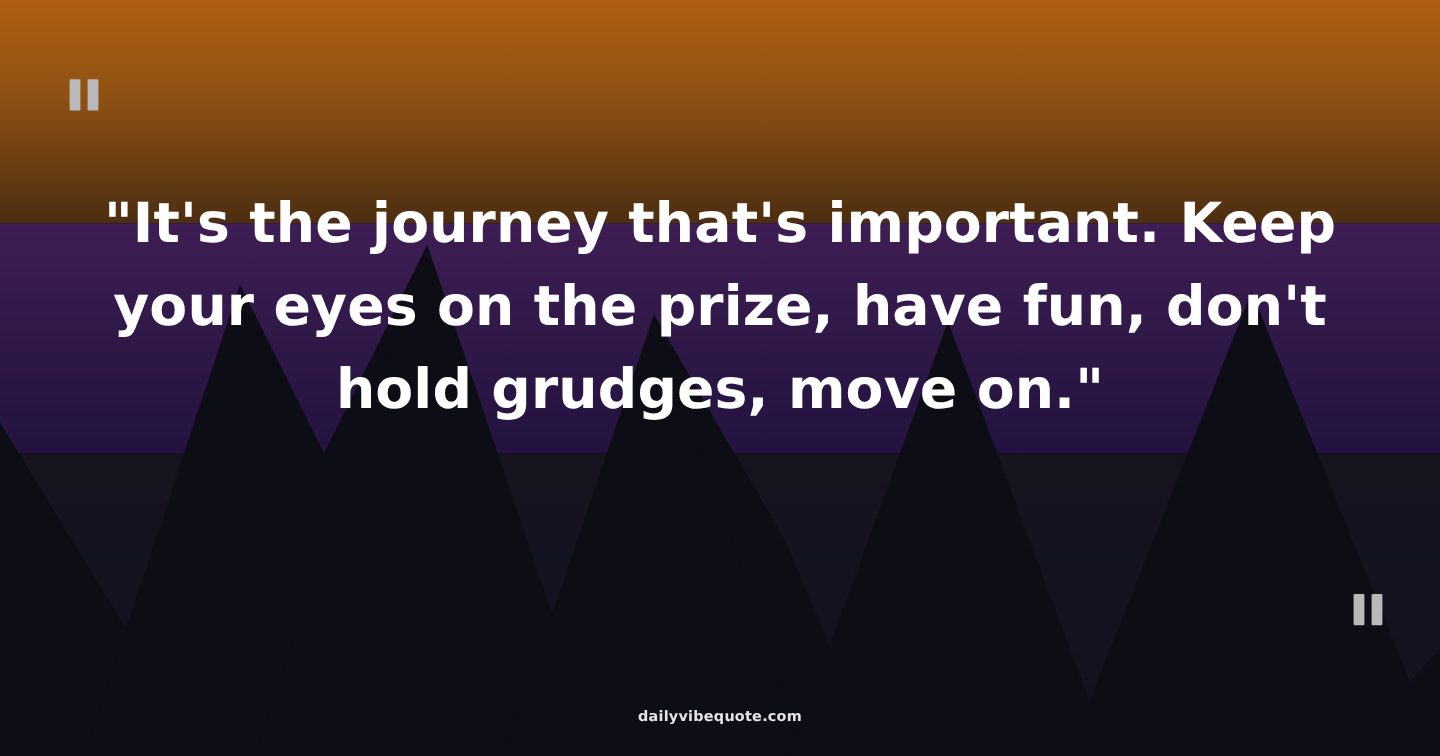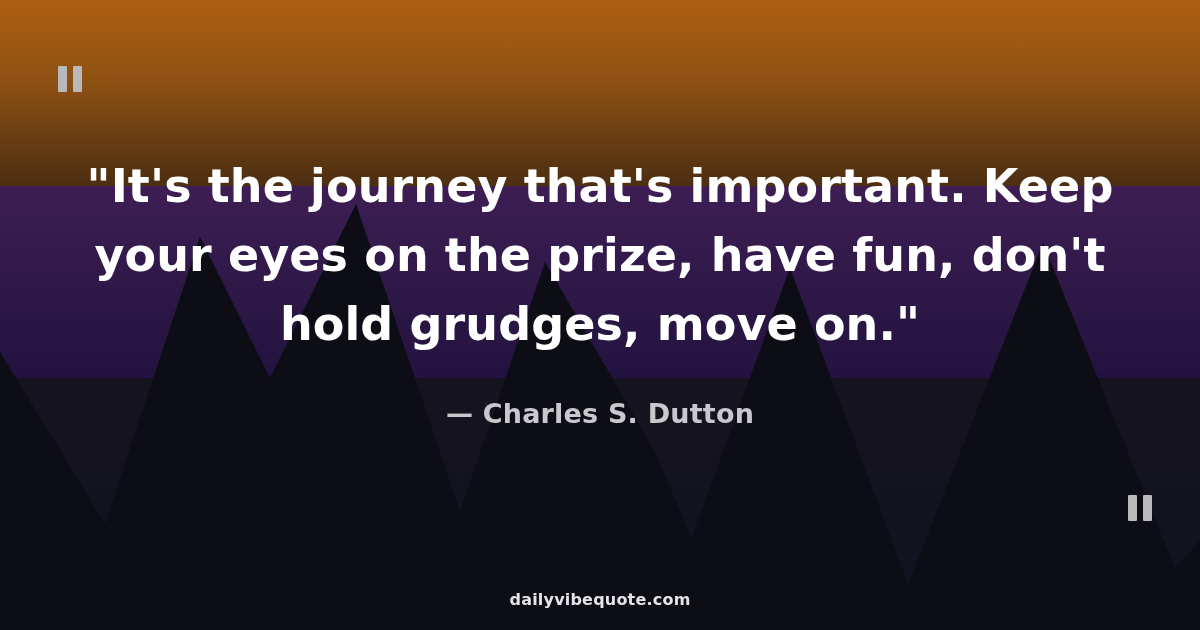--- a/index.html
+++ b/index.html
@@ -110,21 +110,21 @@
     letter-spacing: 0.2px;
   }
 
   #site-footer {
     position: absolute;
     top: 590px;
     left: 50%;
     transform: translateX(-50%);
     margin: 0;
     text-align: right;
-    font-size: 16px;
+    font-size: 12px;
     font-weight: bold;
     color: #e4e4e7;
     letter-spacing: 0.2px;
   }
 </style>
 </head>
 <body>
 
 <div id="card">
 
@@ -150,17 +150,16 @@
 
   <div class="quote-glyph" id="quote-mark-bottom">
     <span style="background: rgb(185, 185, 187);"></span>
     <span style="background: rgb(185, 185, 187);"></span>
   </div>
 
   <div id="content">
     <p id="quote-text" style="color: rgb(255, 255, 255);">"It's the journey that's important. Keep
 your eyes on the prize, have fun, don't
 hold grudges, move on."</p>
-    <p id="author-text" style="color: rgb(201, 201, 205);">— Charles S. Dutton</p>
     <p id="site-footer" style="color: rgb(228, 228, 231);">dailyvibequote.com</p>
   </div>
 
 </div>
 
 </body></html>

